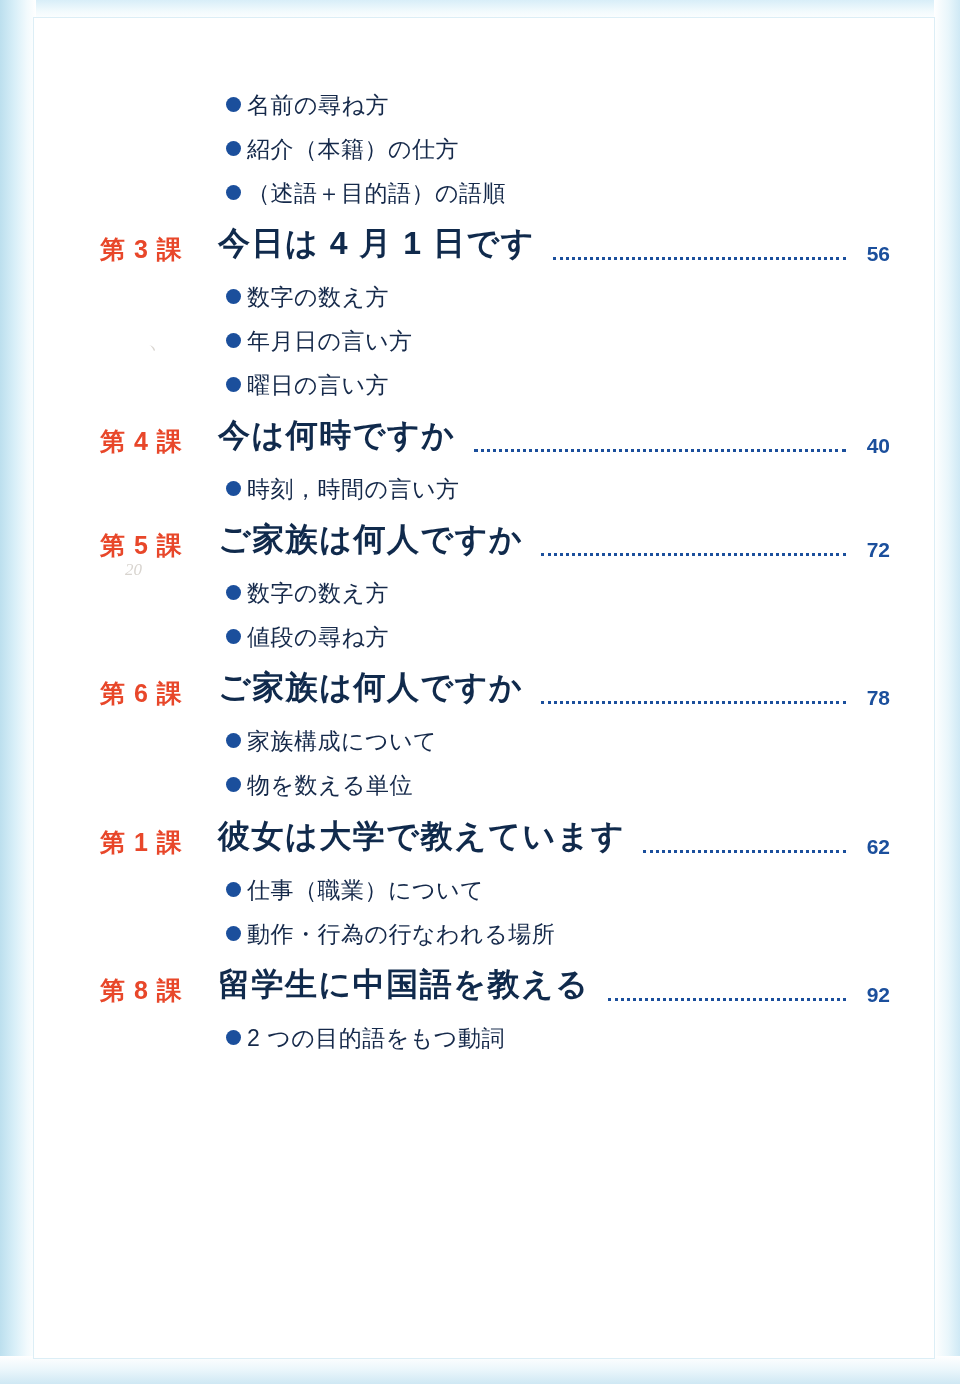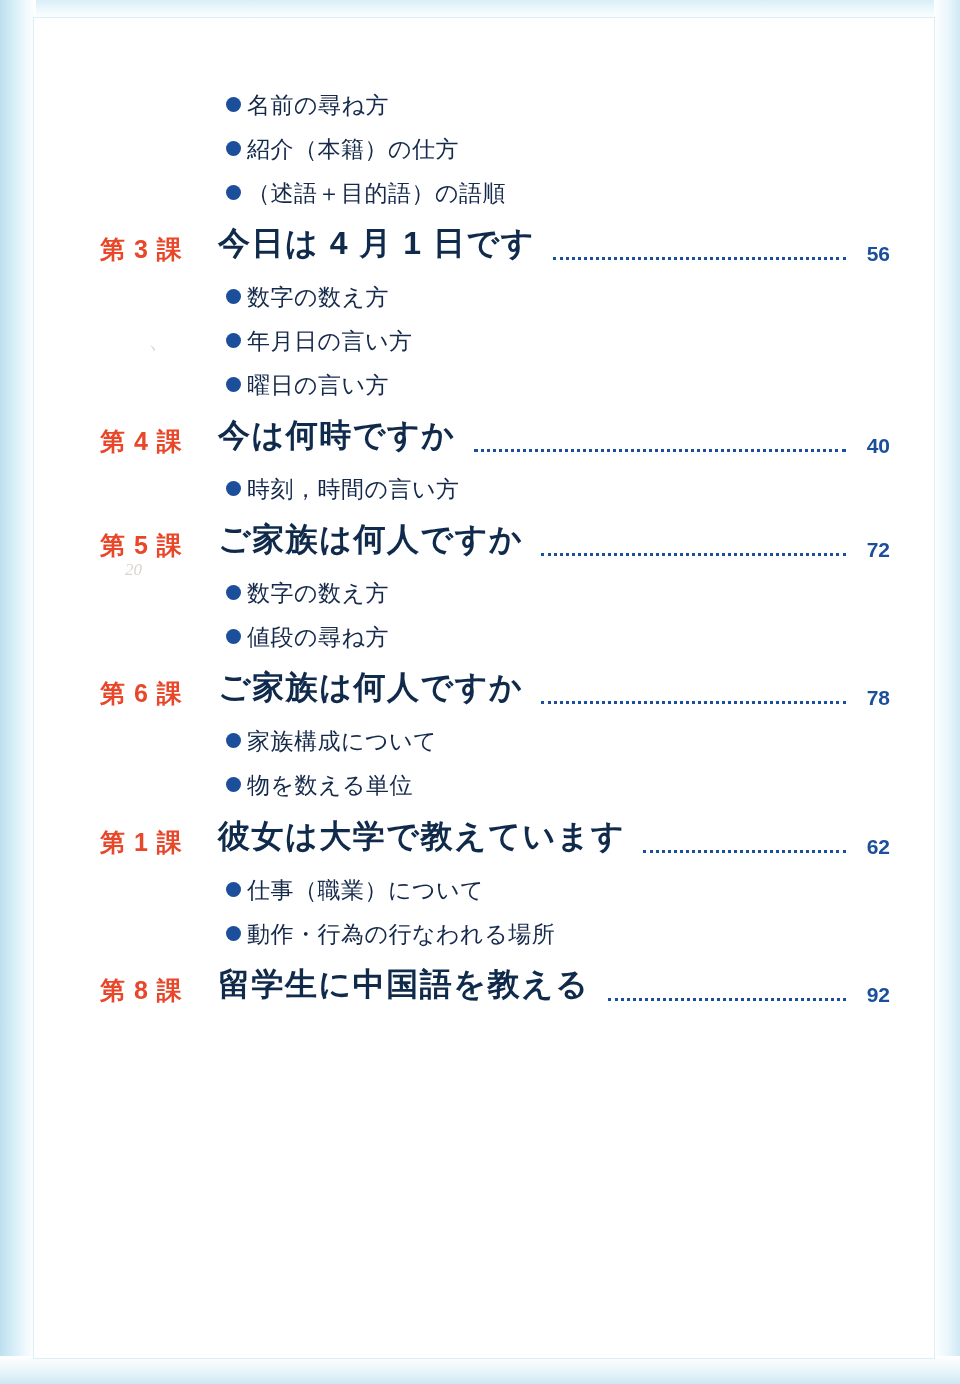--- a/index.html
+++ b/index.html
@@ -268,17 +268,23 @@
             </li>
           </ul>
         </div>
         <div class="group">
           <div class="lesson-row">
             <span class="lesson-no">第 8 課</span>
             <span class="lesson-title">留学生に中国語を教える</span>
             <span class="dots"></span>
             <span class="page-num">92</span>
           </div>
+          <ul class="sub-list">
+            <li class="sub-item">
+              <span class="sub-bullet"></span>
+              <span class="sub-text">2 つの目的語をもつ動詞</span>
+            </li>
+          </ul>
         </div>
       </div>
 
   </div>
 </div>
 
 </body></html>

